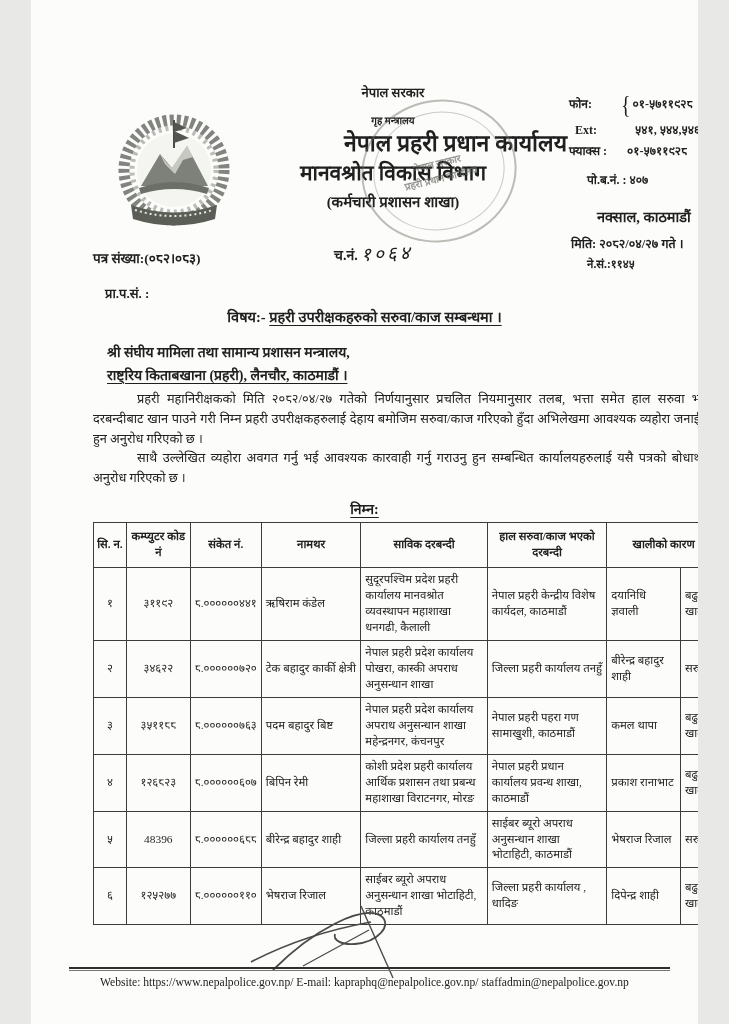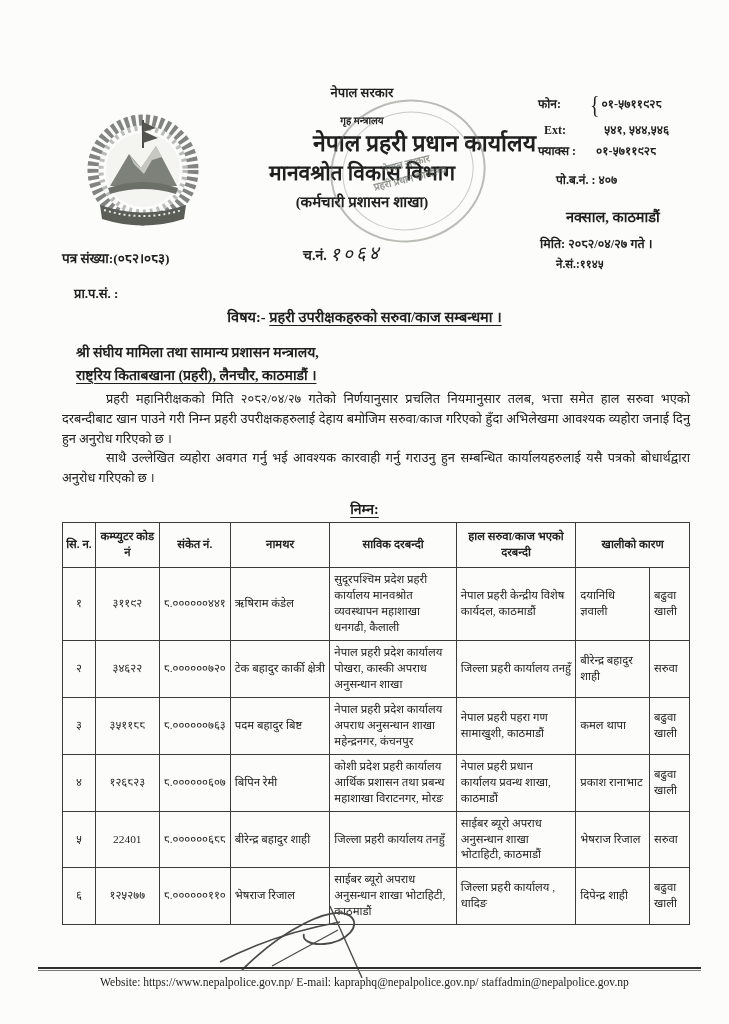--- a/index.html
+++ b/index.html
@@ -1,17 +1,17 @@
 <!DOCTYPE html>
 <html lang="ne"><head>
 <meta charset="utf-8">
 <style>
   html,body{margin:0;padding:0;background:#e8e8e6;}
   .page{
-    position:relative;width:729px;height:1024px;margin:0 auto;
+    position:relative;width:667px;height:1024px;margin:0 auto;
     background:#fcfcfa;color:#1f1f1f;overflow:hidden;
     font-family:"Liberation Serif","DejaVu Serif",serif;
   }
   
   .emblem{position:absolute;left:84px;top:110px;width:118px;height:124px;}
   .head-center{position:absolute;left:188px;top:86px;width:348px;text-align:center;line-height:1.15;}
   .gov-line{font-size:13px;font-weight:bold;}
   .ministry-line{font-size:10px;font-weight:bold;margin-top:14px;}
   .office-line{font-size:23px;font-weight:bold;margin-top:5px;text-align:right;}
   .dept-line{font-size:21px;font-weight:bold;margin-top:3px;}
@@ -206,21 +206,21 @@
         <td class="c">१२६८२३</td>
         <td class="c">८.००००००६०७</td>
         <td>बिपिन रेमी</td>
         <td>कोशी प्रदेश प्रहरी कार्यालय आर्थिक प्रशासन तथा प्रबन्ध महाशाखा  विराटनगर, मोरङ</td>
         <td>नेपाल प्रहरी प्रधान कार्यालय प्रवन्ध शाखा, काठमाडौं</td>
         <td>प्रकाश रानाभाट</td>
         <td>बढुवा खाली</td>
       </tr>
       <tr>
         <td class="c">५</td>
-        <td class="c">22401</td>
+        <td class="c">48396</td>
         <td class="c">८.००००००६८८</td>
         <td>बीरेन्द्र बहादुर शाही</td>
         <td>जिल्ला प्रहरी कार्यालय तनहुँ</td>
         <td>साईबर ब्यूरो अपराध अनुसन्धान शाखा भोटाहिटी, काठमाडौं</td>
         <td>भेषराज रिजाल</td>
         <td>सरुवा</td>
       </tr>
       <tr>
         <td class="c">६</td>
         <td class="c">१२५२७७</td>

